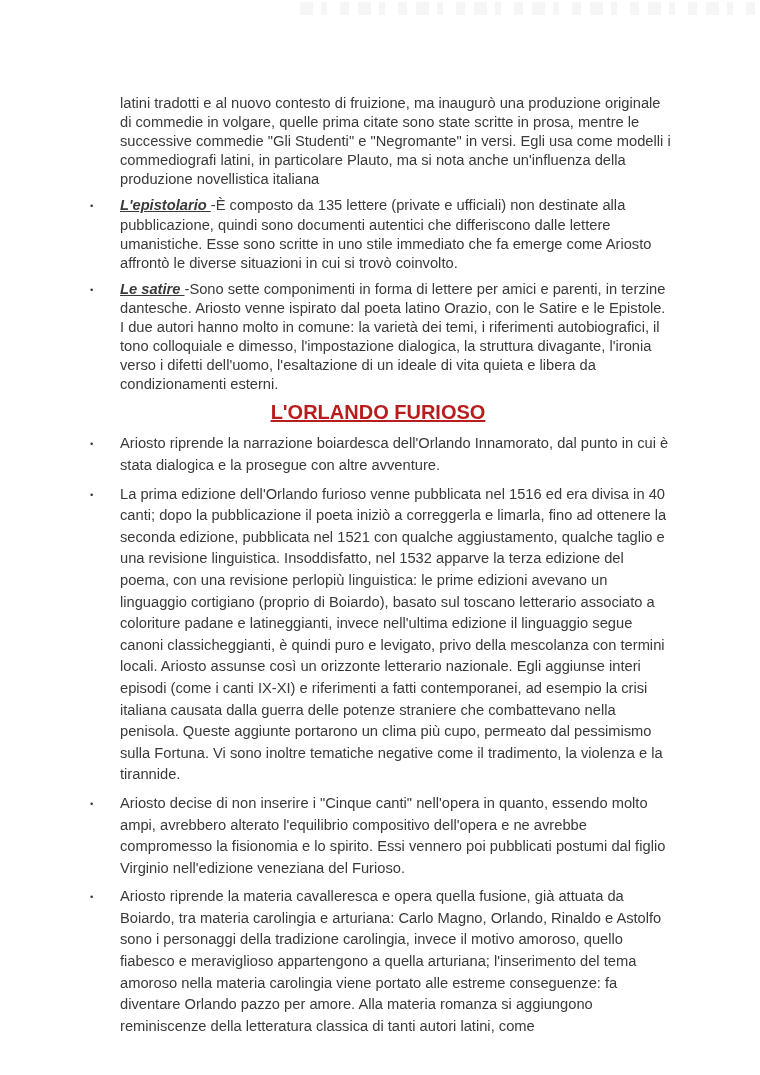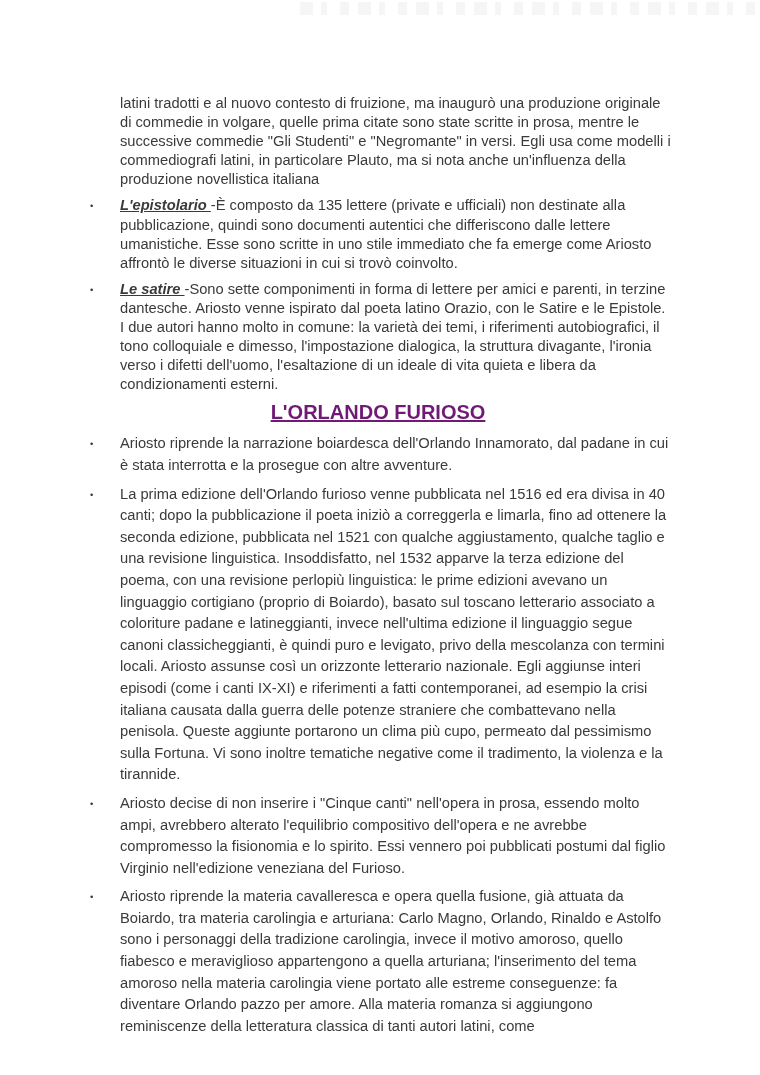--- a/index.html
+++ b/index.html
@@ -56,21 +56,21 @@
     text-decoration: underline;
     text-align: center;
   }
   .heading {
     font-weight: bold;
     text-decoration: underline;
     text-align: center;
     font-size: 20px;
     line-height: 23px;
     margin: 1px 0 9px 0;
-    color: #701a75;
+    color: #b91c1c;
     transform: translateX(-18px);
   }
 </style>
 </head>
 <body>
 
 <div class="top-artifact"></div>
 
 <div class="content">
 
@@ -87,31 +87,31 @@
       <p><span class="lead">Le satire </span><span>-Sono sette componimenti in forma di lettere per amici e parenti, in terzine dantesche. Ariosto venne ispirato dal poeta latino Orazio, con le Satire e le Epistole. I due autori hanno molto in comune: la varietà dei temi, i riferimenti autobiografici, il tono colloquiale e dimesso, l'impostazione dialogica, la struttura divagante, l'ironia verso i difetti dell'uomo, l'esaltazione di un ideale di vita quieta e libera da condizionamenti esterni.</span></p>
     </div>
   </div>
 
   <h1 class="heading">L'ORLANDO FURIOSO</h1>
 
   <div class="sec-main">
 
     <div class="li">
       <span class="marker">•</span>
-      <p>Ariosto riprende la narrazione boiardesca dell'Orlando Innamorato, dal padane in cui è stata interrotta e la prosegue con altre avventure.</p>
+      <p>Ariosto riprende la narrazione boiardesca dell'Orlando Innamorato, dal punto in cui è stata dialogica e la prosegue con altre avventure.</p>
     </div>
 
     <div class="li">
       <span class="marker">•</span>
       <p>La prima edizione dell'Orlando furioso venne pubblicata nel 1516 ed era divisa in 40 canti; dopo la pubblicazione il poeta iniziò a correggerla e limarla, fino ad ottenere la seconda edizione, pubblicata nel 1521 con qualche aggiustamento, qualche taglio e una revisione linguistica. Insoddisfatto, nel 1532 apparve la terza edizione del poema, con una revisione perlopiù linguistica: le prime edizioni avevano un linguaggio cortigiano (proprio di Boiardo), basato sul toscano letterario associato a coloriture padane e latineggianti, invece nell'ultima edizione il linguaggio segue canoni classicheggianti, è quindi puro e levigato, privo della mescolanza con termini locali. Ariosto assunse così un orizzonte letterario nazionale. Egli aggiunse interi episodi (come i canti IX-XI) e riferimenti a fatti contemporanei, ad esempio la crisi italiana causata dalla guerra delle potenze straniere che combattevano nella penisola. Queste aggiunte portarono un clima più cupo, permeato dal pessimismo sulla Fortuna. Vi sono inoltre tematiche negative come il tradimento, la violenza e la tirannide.</p>
     </div>
 
     <div class="li">
       <span class="marker">•</span>
-      <p>Ariosto decise di non inserire i "Cinque canti" nell'opera in prosa, essendo molto ampi, avrebbero alterato l'equilibrio compositivo dell'opera e ne avrebbe compromesso la fisionomia e lo spirito. Essi vennero poi pubblicati postumi dal figlio Virginio nell'edizione veneziana del Furioso.</p>
+      <p>Ariosto decise di non inserire i "Cinque canti" nell'opera in quanto, essendo molto ampi, avrebbero alterato l'equilibrio compositivo dell'opera e ne avrebbe compromesso la fisionomia e lo spirito. Essi vennero poi pubblicati postumi dal figlio Virginio nell'edizione veneziana del Furioso.</p>
     </div>
 
     <div class="li">
       <span class="marker">•</span>
       <p>Ariosto riprende la materia cavalleresca e opera quella fusione, già attuata da Boiardo, tra materia carolingia e arturiana: Carlo Magno, Orlando, Rinaldo e Astolfo sono i personaggi della tradizione carolingia, invece il motivo amoroso, quello fiabesco e meraviglioso appartengono a quella arturiana; l'inserimento del tema amoroso nella materia carolingia viene portato alle estreme conseguenze: fa diventare Orlando pazzo per amore. Alla materia romanza si aggiungono reminiscenze della letteratura classica di tanti autori latini, come</p>
     </div>
 
   </div>
 </div>
 

